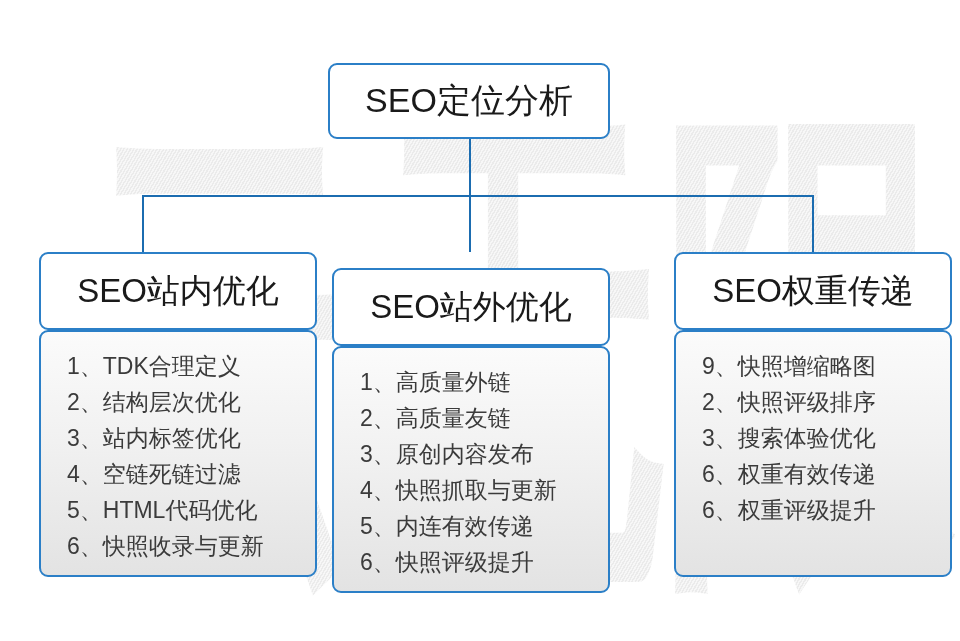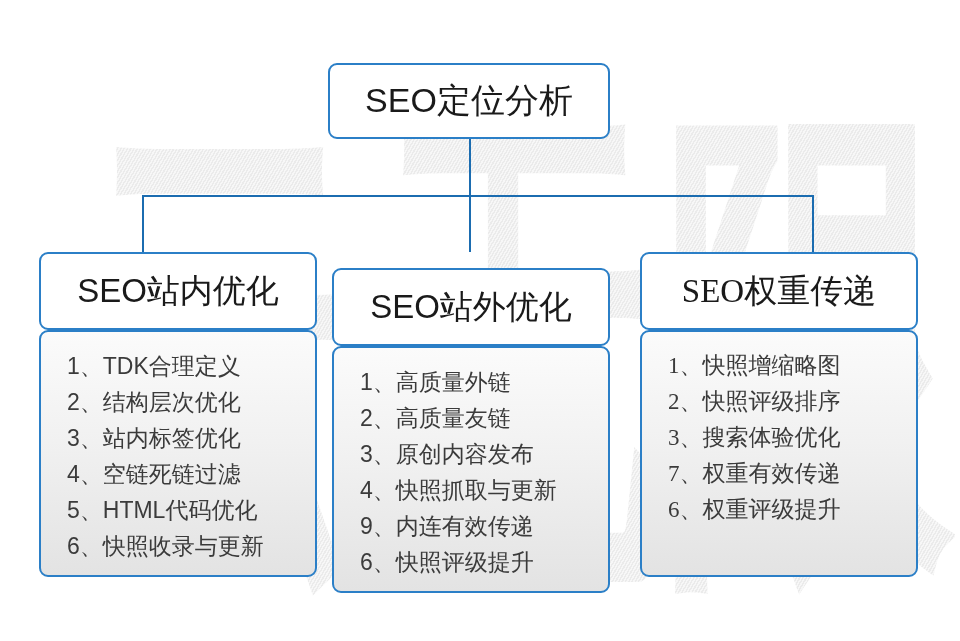--- a/index.html
+++ b/index.html
@@ -29,21 +29,21 @@
           color:#1a1a1a; }
   .root-node { left:328px; top:63px; width:282px; height:76px; font-size:34px; }
   .col-head  { top:252px; width:278px; height:78px; font-size:33px; }
 
   .col-body { position:absolute; z-index:2; top:330px; width:278px; height:247px;
               border:2px solid #2b7fc7; border-radius:9px;
               background:linear-gradient(180deg,#fbfbfb 0%,#f1f1f1 45%,#e3e3e3 100%);
               padding:16px 10px 0 26px; }
   .col-body .item { font-size:23px; line-height:36px; color:#3b3b3b; white-space:nowrap; }
 
-  .c0 { left:8px;margin-left:31px; }  .c1 { left:332px;margin-top:16px; } .c2 { left:640px;font-family:Liberation Serif, serif; }
+  .c0 { left:8px;margin-left:31px; }  .c1 { left:332px;margin-top:16px; } .c2 { left:674px; }
 </style>
 </head>
 <body>
 
 <div class="stage">
 
   <div class="watermark">云无限</div>
 
   <svg class="connectors" width="960" height="641">
     <line x1="470" y1="139" x2="470" y2="196"></line>
@@ -64,26 +64,26 @@
     <div class="item">5、HTML代码优化</div>
     <div class="item">6、快照收录与更新</div>
   </div>
 
   <div class="node col-head c1">SEO站外优化</div>
   <div class="col-body c1">
     <div class="item">1、高质量外链</div>
     <div class="item">2、高质量友链</div>
     <div class="item">3、原创内容发布</div>
     <div class="item">4、快照抓取与更新</div>
-    <div class="item">9、内连有效传递</div>
+    <div class="item">5、内连有效传递</div>
     <div class="item">6、快照评级提升</div>
   </div>
 
   <div class="node col-head c2">SEO权重传递</div>
   <div class="col-body c2">
-    <div class="item">1、快照增缩略图</div>
+    <div class="item">9、快照增缩略图</div>
     <div class="item">2、快照评级排序</div>
     <div class="item">3、搜索体验优化</div>
-    <div class="item">7、权重有效传递</div>
+    <div class="item">6、权重有效传递</div>
     <div class="item">6、权重评级提升</div>
   </div>
 
 </div>
 
 </body></html>

